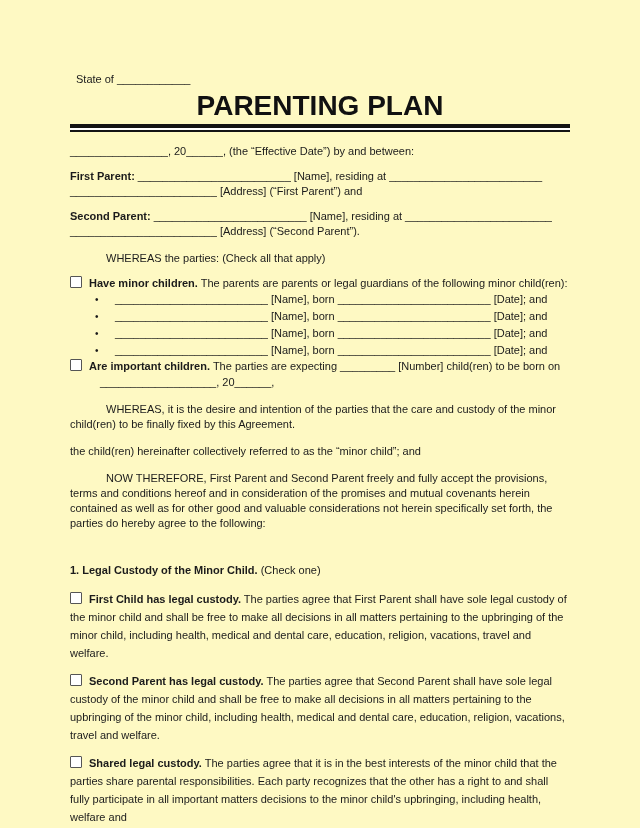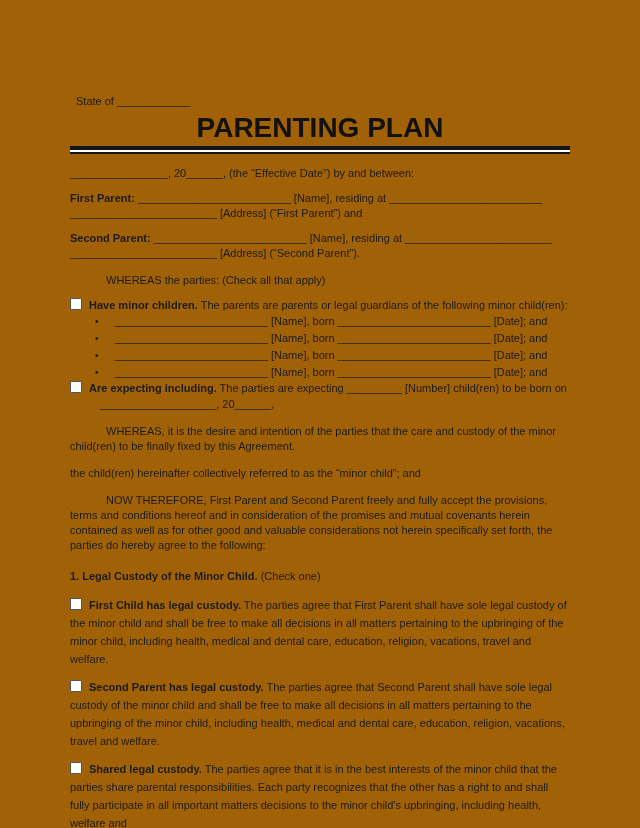--- a/index.html
+++ b/index.html
@@ -1,39 +1,39 @@
 <!DOCTYPE html>
 <html><head>
 <meta charset="utf-8">
 <style>
   html,body{margin:0;padding:0;background:#ffffff;}
   .page{
     width:640px;height:828px;box-sizing:border-box;
-    padding:94px 70px 0 70px;
-    background:#a16207;color:#1b1b1b;
+    padding:72px 70px 0 70px;
+    background:#fef9c3;color:#1b1b1b;
     font-family:"Liberation Sans", sans-serif;
     font-size:11px;line-height:15px;
     overflow:hidden;position:relative;
   }
   p{margin:0;}
   b{font-weight:bold;}
   .state{margin:0 0 4px 6px;}
   .title{
     margin:0;text-align:center;font-weight:bold;
     font-size:28px;line-height:30px;color:#111;
   }
   .rule{
     margin-top:3px;height:2px;background:#fff;
     border-top:4px solid #141414;border-bottom:2px solid #141414;
   }
   .ln{display:block;}
   .ind{text-indent:36px;}
   .mt10{margin-top:10px;}
   .mt12{margin-top:12px;}
-  .mt16{margin-top:16px;}
+  .mt16{margin-top:32px;}
   .checkbox{
     display:inline-block;width:10px;height:10px;
     border:1.5px solid #555;border-radius:1px;background:#fff;
     vertical-align:-1px;margin-right:7px;
   }
   .bullets{margin-left:25px;}
   .brow{line-height:16px;}
   .bmark{display:inline-block;width:20px;font-size:10px;}
   .contline{margin-left:30px;line-height:16px;}
   .option{line-height:18px;}
@@ -66,21 +66,21 @@
 
   <p class="mt10"><span class="checkbox"></span><b>Have minor children.</b><span> The parents are parents or legal guardians of the following minor child(ren):</span></p>
 
   <div class="bullets">
     <div class="brow"><span class="bmark">•</span><span>_________________________ [Name], born _________________________ [Date]; and</span></div>
     <div class="brow"><span class="bmark">•</span><span>_________________________ [Name], born _________________________ [Date]; and</span></div>
     <div class="brow"><span class="bmark">•</span><span>_________________________ [Name], born _________________________ [Date]; and</span></div>
     <div class="brow"><span class="bmark">•</span><span>_________________________ [Name], born _________________________ [Date]; and</span></div>
   </div>
 
-  <p><span class="checkbox"></span><b>Are expecting including.</b><span> The parties are expecting _________ [Number] child(ren) to be born on</span></p>
+  <p><span class="checkbox"></span><b>Are important children.</b><span> The parties are expecting _________ [Number] child(ren) to be born on</span></p>
   <p class="contline">___________________, 20______,</p>
 
   <p class="mt12 ind">WHEREAS, it is the desire and intention of the parties that the care and custody of the minor child(ren) to be finally fixed by this Agreement.</p>
 
   <p class="mt12">the child(ren) hereinafter collectively referred to as the “minor child”; and</p>
 
   <p class="mt12 ind">NOW THEREFORE, First Parent and Second Parent freely and fully accept the provisions, terms and conditions hereof and in consideration of the promises and mutual covenants herein contained as well as for other good and valuable considerations not herein specifically set forth, the parties do hereby agree to the following:</p>
 
   <p class="mt16"><b>1. Legal Custody of the Minor Child.</b><span> (Check one)</span></p>
 

